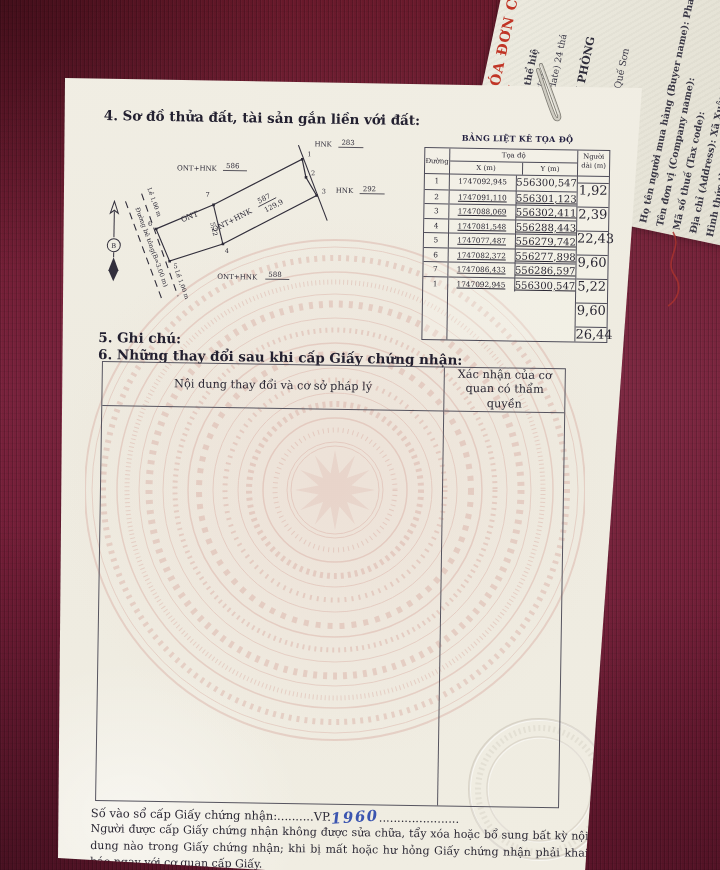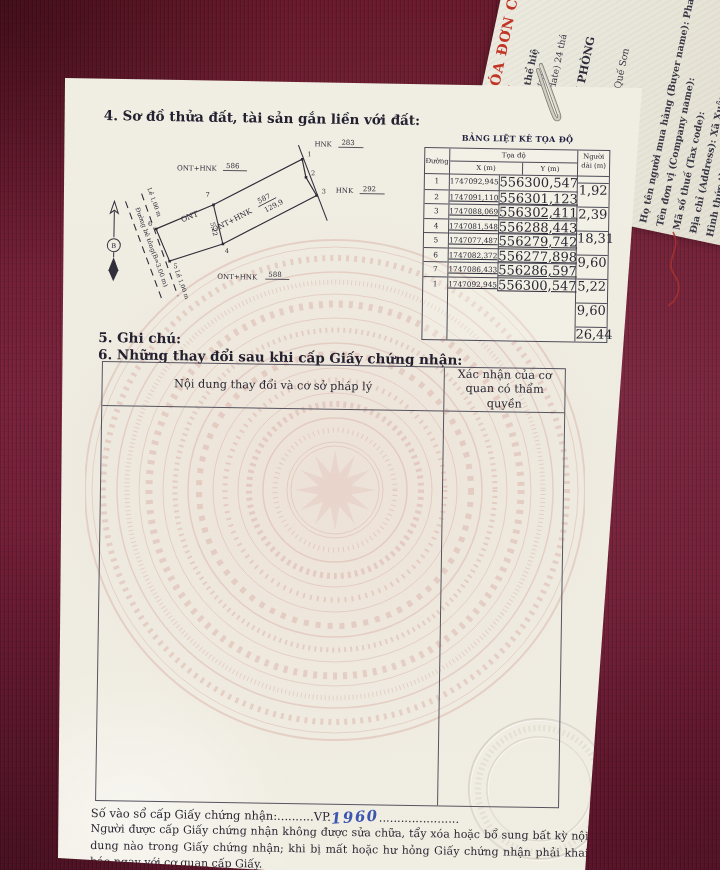--- a/index.html
+++ b/index.html
@@ -75,21 +75,21 @@
   .ct-htd{height:13px;line-height:13px;border-bottom:1px solid #4d4b58;}
   .ct-hxy{display:flex;height:13px;border-bottom:1px solid #4d4b58;}
   .ct-hx{width:73px;border-right:1px solid #4d4b58;line-height:12px;}
   .ct-hy{flex:1;line-height:12px;}
   .ct-hlen{height:26px;border-bottom:1px solid #4d4b58;font-size:6.8px;line-height:1.3;padding-top:2px;}
   .ct-row{display:flex;height:14.5px;font-size:7.3px;}
   .ct-row + .ct-row .c{border-top:1px solid #4d4b58;}
   .ct-cv{width:100%;text-align:center;line-height:14px;}
   .ct-rowxy{display:flex;height:14.5px;}
   .ct-cx{width:73px;border-right:1px solid #4d4b58;text-align:center;line-height:14px;font-size:7.3px;}
-  .ct-cy{flex:1;text-align:center;line-height:14px;font-size:13px;}
+  .ct-cy{flex:1;text-align:center;line-height:14px;font-size:10px;}
   .ct-rowxy + .ct-rowxy .cc{border-top:1px solid #4d4b58;text-decoration:underline;}
   .len-spacer{height:7.25px;border-bottom:1px solid #4d4b58;}
   .len-cell{height:24px;border-bottom:1px solid #4d4b58;font-size:13px;text-align:center;line-height:14px;}
   .len-last{flex:1;border-bottom:none;}
   
   .big-table{position:absolute;left:6px;top:256px;width:462px;height:438px;
     border:1px solid #56545f;display:flex;}
   .bt-col1{width:341px;border-right:1px solid #56545f;}
   .bt-col2{flex:1;}
   .bt-h{height:44px;border-bottom:1px solid #56545f;display:flex;align-items:center;justify-content:center;
@@ -335,21 +335,21 @@
           <div class="ct-rowxy">
               <div class="ct-cx cc">1747092,945</div>
               <div class="ct-cy cc">556300,547</div>
             </div>
         </div>
         <div class="ct-col-len">
           <div class="ct-h ct-hlen">Người dài (m)</div>
           <div class="len-spacer"></div>
           <div class="len-cell">1,92</div>
           <div class="len-cell">2,39</div>
-          <div class="len-cell">18,31</div>
+          <div class="len-cell">22,43</div>
           <div class="len-cell">9,60</div>
           <div class="len-cell">5,22</div>
           <div class="len-cell">9,60</div>
           <div class="len-cell len-last">26,44</div>
         </div>
       </div>
     </div>
 
     <div class="sec-title sec5">5. Ghi chú:</div>
     <div class="sec-title sec6">6. Những thay đổi sau khi cấp Giấy chứng nhận:</div>

